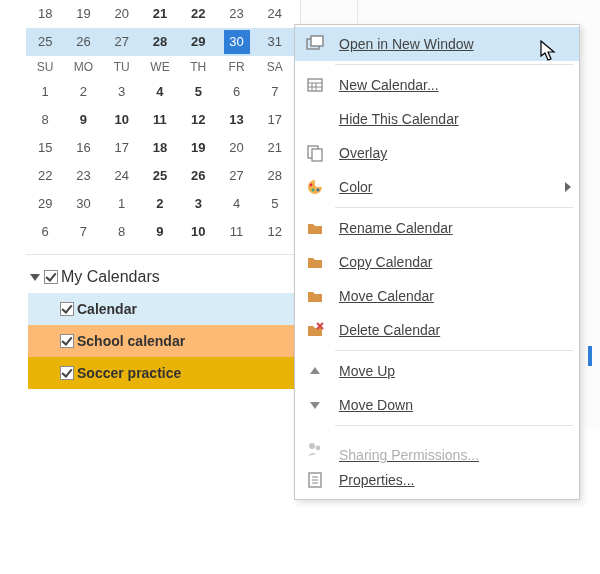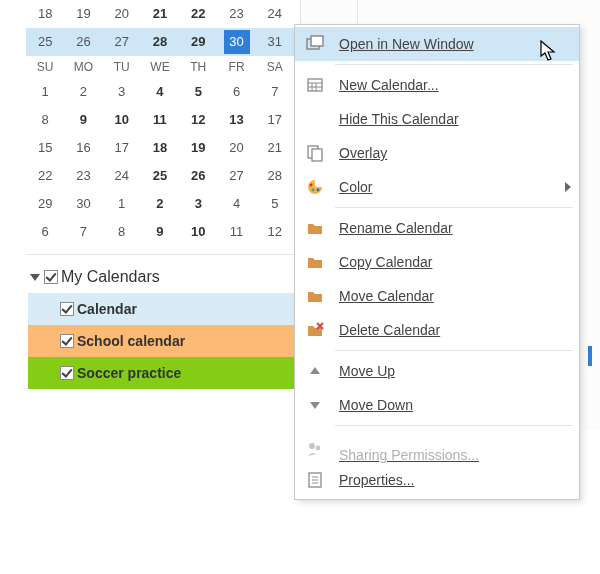--- a/index.html
+++ b/index.html
@@ -102,21 +102,21 @@
   }
   .cal-list { list-style: none; margin: 0; padding: 0; }
   .cal-item {
     display: flex; align-items: center; gap: 0;
     padding: 6px 8px 6px 28px;
     font-weight: 700; color: #333; font-size: 14px;
     cursor: pointer;
   }
   .cal-item.c0 { background: #d8ecf8; }
   .cal-item.c1 { background: #fdba74; }
-  .cal-item.c2 { background: #84cc16; }
+  .cal-item.c2 { background: #eab308; }
 
   
   .main-grid {
     position: absolute;
     left: 300px; top: 0; right: 0; bottom: 0;
     border-left: 1px solid #e6e6e6;
     background: #fcfcfc;
   }
   .grid-cell-border {
     position: absolute; left: 56px; top: 0; bottom: 0; width: 1px;

